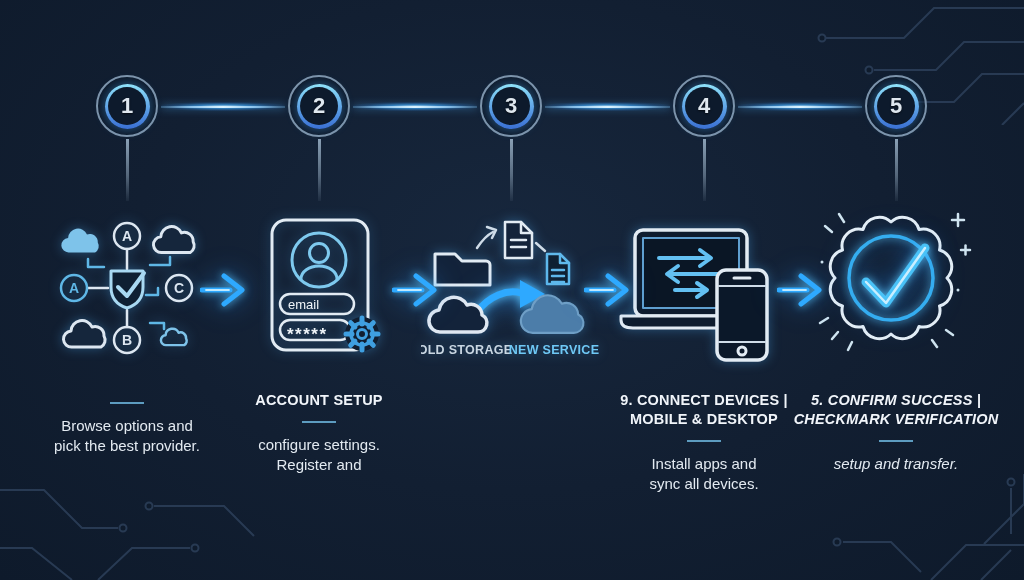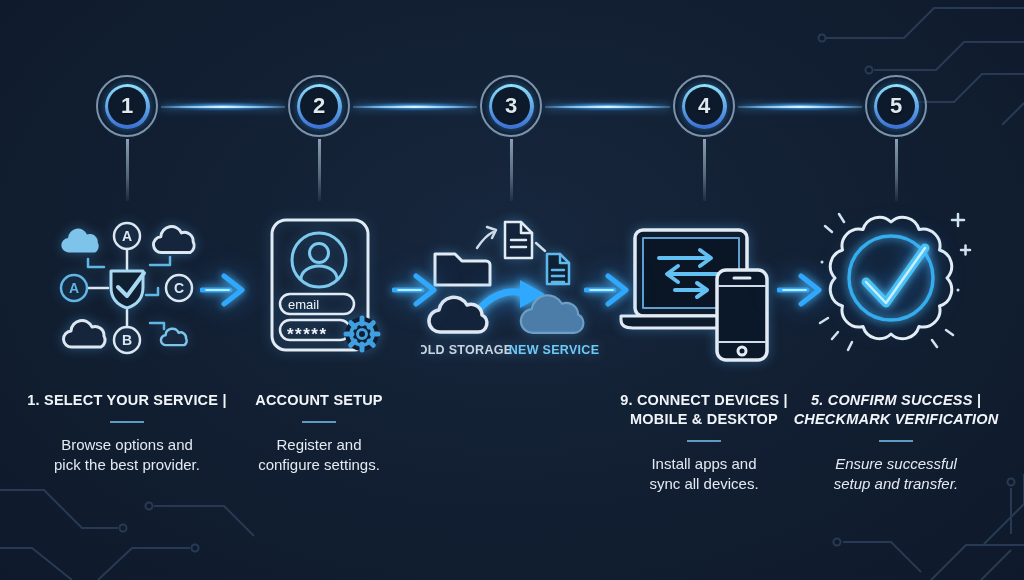--- a/index.html
+++ b/index.html
@@ -276,39 +276,37 @@
   </svg>
   <svg class="flow-arrow glow" style="left:777px;" width="46" height="34" viewBox="0 0 46 34">
     <g fill="none" stroke-linecap="round" stroke-linejoin="round">
         <path d="M2 17 H30" stroke="#2ea9ff" stroke-width="5"></path>
         <path d="M24 3 L42 17 L24 31" stroke="#2ea9ff" stroke-width="5"></path>
         <path d="M6 17 H29" stroke="#bfe9ff" stroke-width="1.8"></path>
       </g>
   </svg>
 
   <div class="step-col" style="left:21px;">
-    <div class="step-title">1. SELECT YOUR SERVICE |</div>
     <div class="step-divider"></div>
     <div class="step-desc">Browse options and</div>
     <div class="step-desc">pick the best provider.</div>
   </div>
   <div class="step-col" style="left:213px;">
     <div class="step-title">ACCOUNT SETUP</div>
     <div class="step-divider"></div>
+    <div class="step-desc">configure settings.</div>
     <div class="step-desc">Register and</div>
-    <div class="step-desc">configure settings.</div>
   </div>
   <div class="step-col" style="left:598px;">
     <div class="step-title">9. CONNECT DEVICES |</div>
     <div class="step-title">MOBILE &amp; DESKTOP</div>
     <div class="step-divider"></div>
     <div class="step-desc">Install apps and</div>
     <div class="step-desc">sync all devices.</div>
   </div>
   <div class="step-col" style="left:790px;font-style:italic;">
     <div class="step-title">5. CONFIRM SUCCESS |</div>
     <div class="step-title">CHECKMARK VERIFICATION</div>
     <div class="step-divider"></div>
-    <div class="step-desc">Ensure successful</div>
     <div class="step-desc">setup and transfer.</div>
   </div>
 
 </div>
 
 </body></html>

